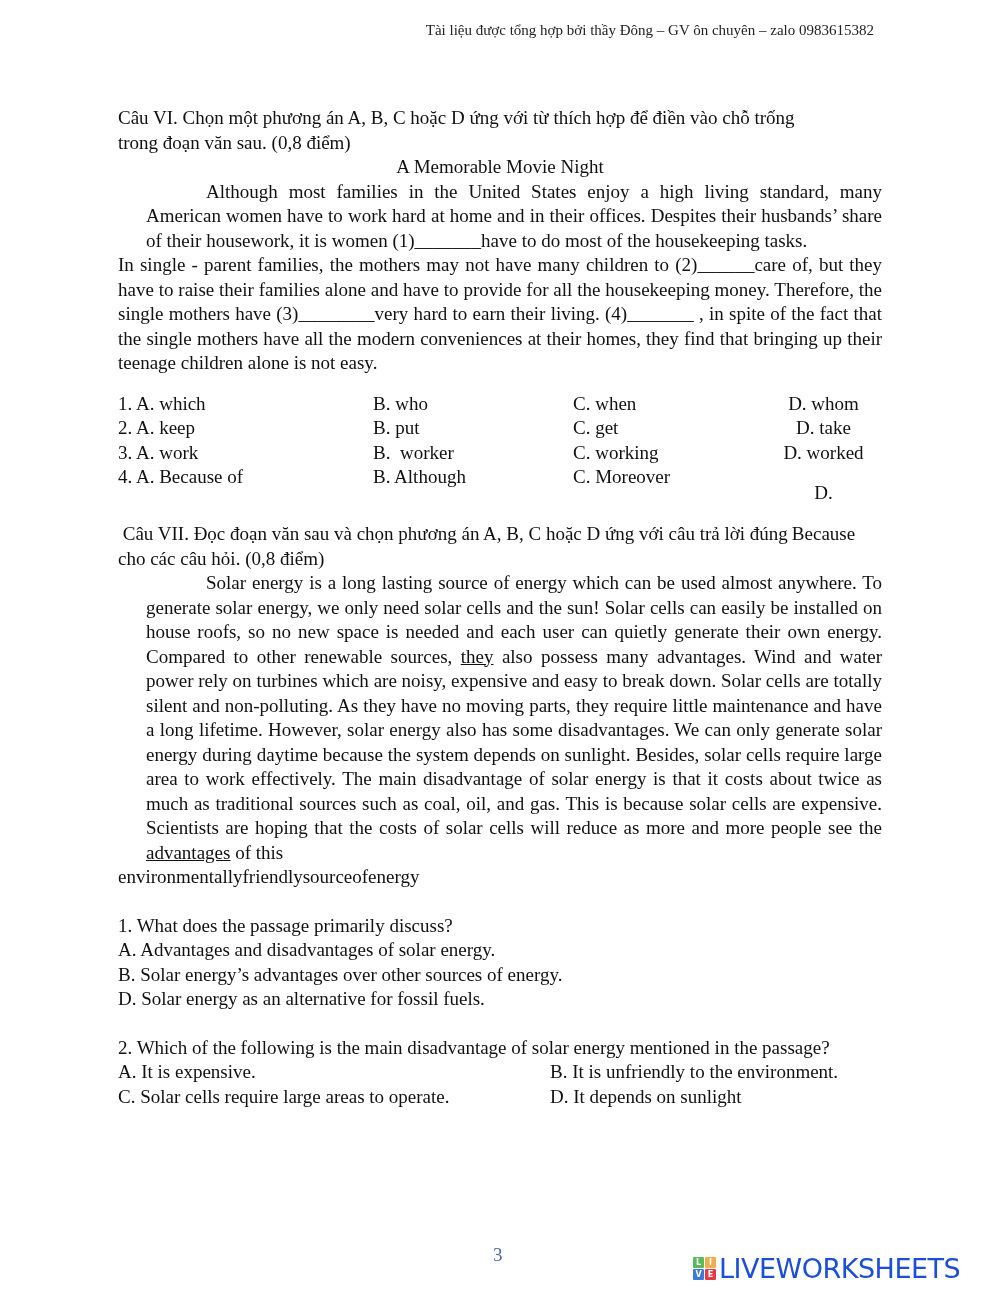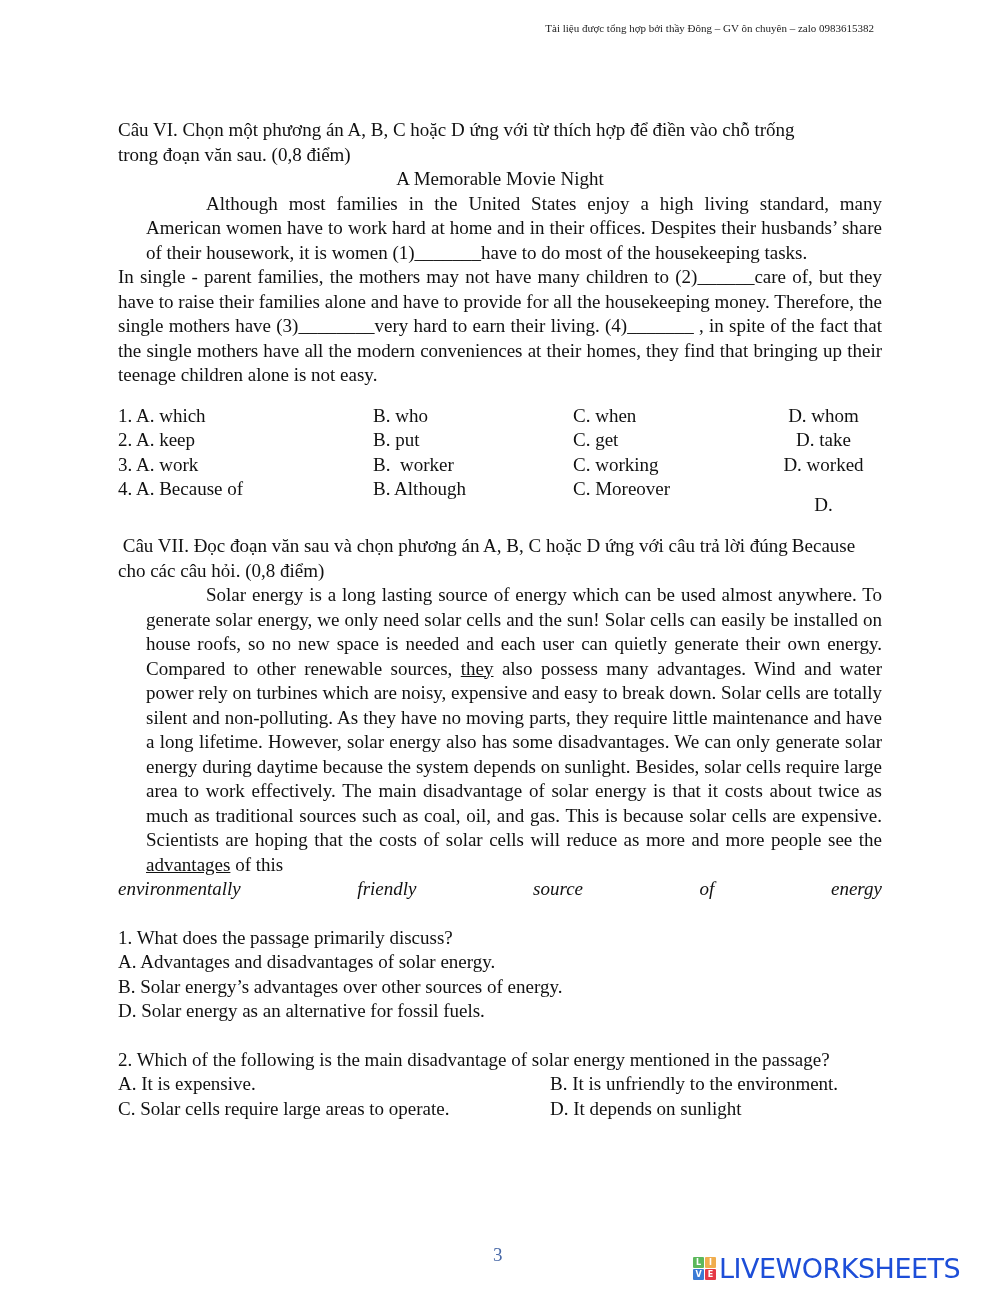--- a/index.html
+++ b/index.html
@@ -3,39 +3,39 @@
 <meta charset="utf-8">
 <style>
   html, body { margin: 0; padding: 0; background: #ffffff; }
   body {
     width: 1000px; height: 1294px; position: relative; overflow: hidden;
     font-family: "Liberation Serif", "DejaVu Serif", serif;
     color: #111;
   }
   .header {
     position: absolute; top: 22px; right: 126px;
-    font-size: 11px; color: #222;
+    font-size: 15px; color: #222;
   }
   .content {
-    position: absolute; left: 118px; top: 118px; width: 764px;
+    position: absolute; left: 118px; top: 106px; width: 764px;
     font-size: 19px; line-height: 24.5px;
   }
   .p { margin: 0; text-align: justify; }
   .indent { text-indent: 60px; margin-left: 28px; }
   .center { text-align: center; }
   .u { text-decoration: underline; }
   .blank { display: inline; }
   .opt-row { display: flex; height: 24.5px; }
   .opt-row span { display: block; margin-top: 16px; }
   .c1 { width: 255px; }
   .c2 { width: 200px; }
   .c3 { width: 192px; }
   .c4 { flex: 1; text-align: center; }
   .last-d { display: flex; justify-content: space-between; }
-  .justify-spread { display: flex; justify-content: space-between; font-style: italic; }
+  .justify-spread { display: flex; justify-content: flex-start; }
   .gap { height: 24px; }
   .two-col { display: flex; gap: 22px; }
   .two-col .l { width: 410px; }
   .page-num {
     position: absolute; top: 1244px; left: 493px;
     font-size: 19px; color: #4a6aa8;
   }
   .logo {
     position: absolute; left: 693px; top: 1253px;
     display: flex; align-items: center;

